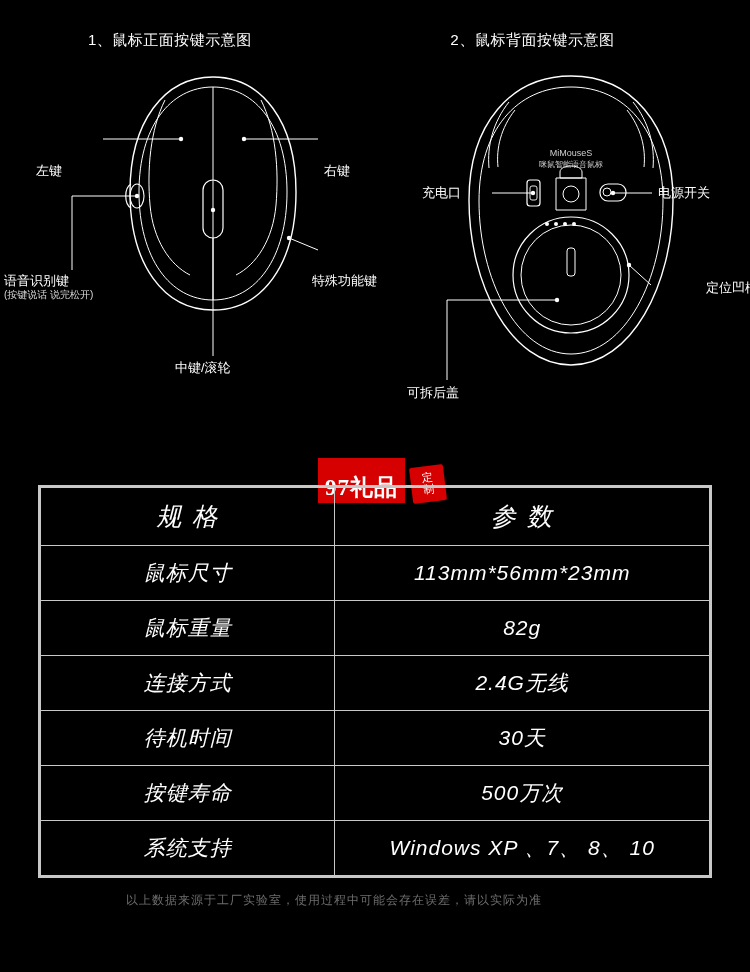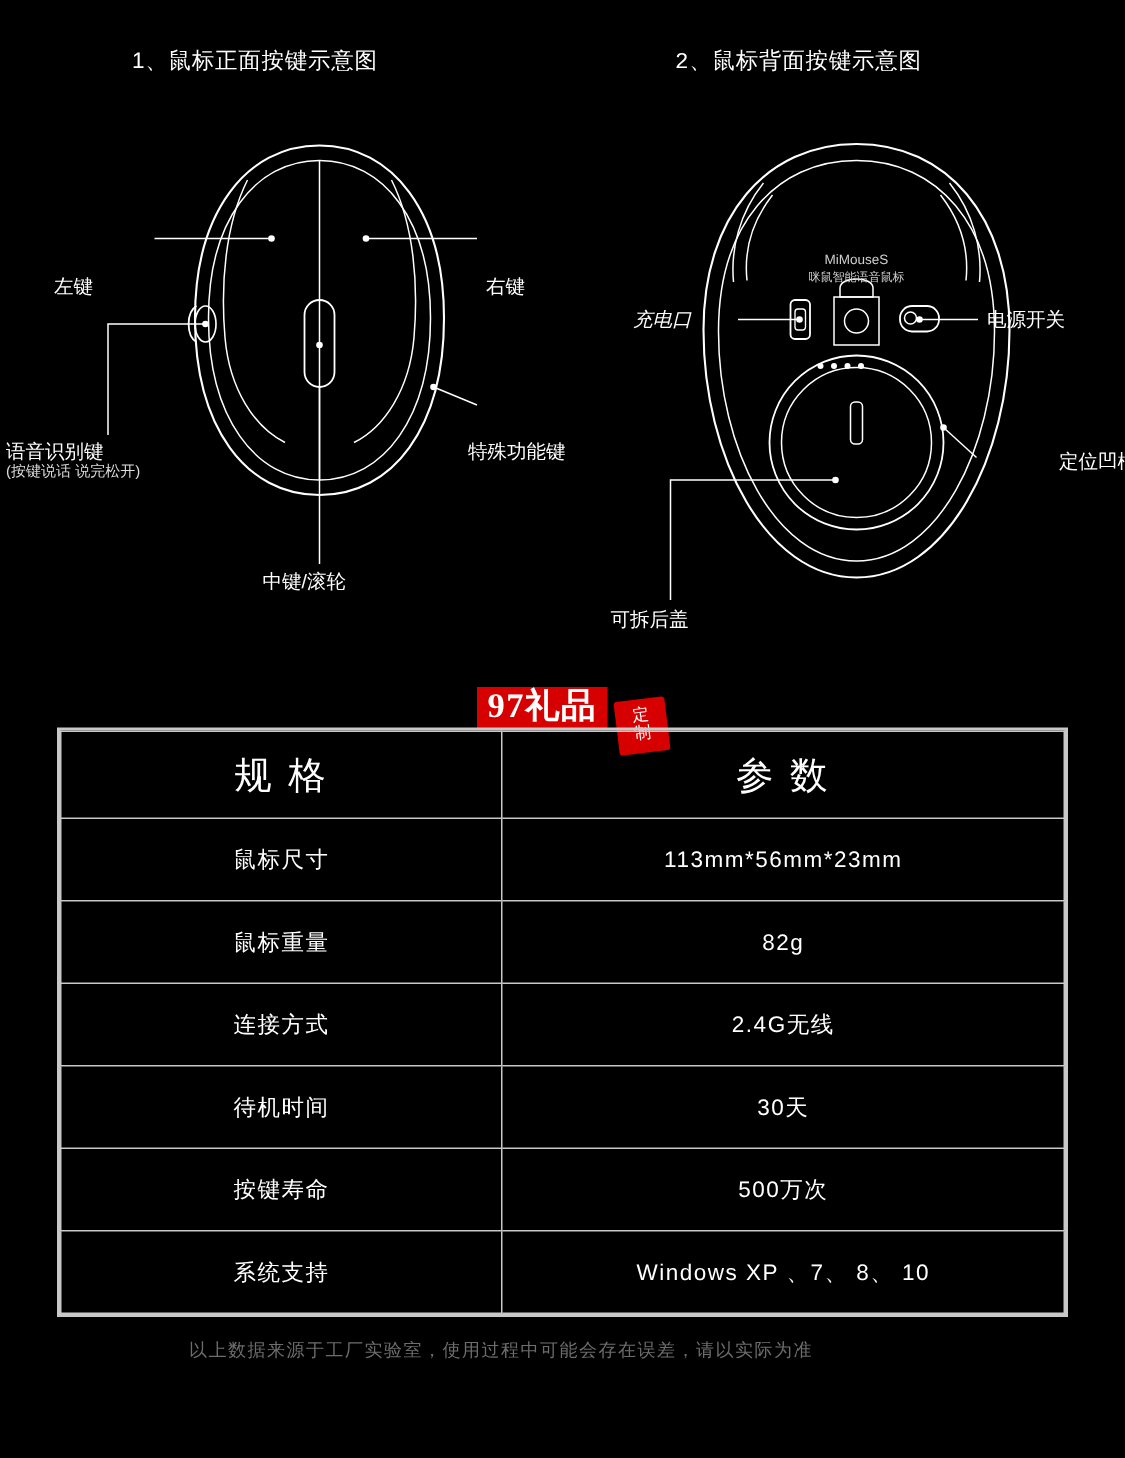--- a/index.html
+++ b/index.html
@@ -20,21 +20,21 @@
     position: absolute;
     font-size: 15px;
     color: #ffffff;
     letter-spacing: 0.5px;
     white-space: nowrap;
   }
   #title-front { left: 52px; top: 31px; margin-left: 36px; }
   #title-back  { left: 450px; top: 31px; font-family: Liberation Mono, monospace; }
 
   
-  .diagram { position: absolute; top: 80px; left: 0; width: 750px; height: 380px; }
+  .diagram { position: absolute; top: 60px; left: 0; width: 750px; height: 380px; }
 
   .lbl {
     position: absolute;
     font-size: 13px;
     color: #ffffff;
     white-space: nowrap;
     line-height: 1.25;
   }
   .lbl .sub { display: block; font-size: 10px; color: #dcdcdc; }
 
@@ -45,53 +45,54 @@
     position: absolute;
     left: 38px;
     top: 485px;
     width: 674px;
     border: 2px solid #c8c8c8;
   }
   table.spec {
     width: 100%;
     border-collapse: collapse;
     table-layout: fixed;
+    font-style: italic;
   }
   table.spec td, table.spec th {
     border: 1px solid #c8c8c8;
     height: 55px;
     text-align: center;
     vertical-align: middle;
     color: #ffffff;
     font-weight: normal;
     padding: 0 4px;
   }
   table.spec thead th {
     font-size: 25px;
     height: 58px;
     letter-spacing: 2px;
   }
-  table.spec tbody td { font-size: 15px; letter-spacing: 1px; }
+  table.spec tbody td { font-size: 21px; letter-spacing: 1px; }
   table.spec col.c1 { width: 44%; }
   table.spec col.c2 { width: 56%; }
 
   
   .wm {
     position: absolute;
     left: 318px;
     top: 458px;
     display: flex;
     align-items: flex-start;
   }
   .wm-main {
     background: #d60000;
     color: #ffffff;
     font-size: 23px;
     font-weight: bold;
-    padding: 1px 7px 4px 7px;
+    padding: 18px 7px 4px 7px;
     letter-spacing: 1px;
     line-height: 1;
     font-family: "Liberation Serif", serif;
   }
   .wm-seal {
     margin-left: 6px;
     margin-top: 8px;
     width: 34px;
     height: 36px;
     background: #d60000;
@@ -224,21 +225,21 @@
 
     <div class="lbl" style="left:36px; top:103px;">左键</div>
     <div class="lbl" style="left:324px; top:103px;">右键</div>
     <div class="lbl" style="left:4px; top:213px;">
       <span>语音识别键</span>
       <span class="sub">(按键说话 说完松开)</span>
     </div>
     <div class="lbl" style="left:312px; top:213px;">特殊功能键</div>
     <div class="lbl" style="left:175px; top:300px;">中键/滚轮</div>
 
-    <div class="lbl" style="left:422px; top:125px;font-style:italic;">充电口</div>
+    <div class="lbl" style="left:422px; top:125px;">充电口</div>
     <div class="lbl" style="left:658px; top:125px;">电源开关</div>
     <div class="lbl" style="left:658px; top:220px;padding-left:48px;">定位凹槽</div>
     <div class="lbl" style="left:407px; top:325px;">可拆后盖</div>
   </div>
 
   <div class="wm">
     <div class="wm-main">97礼品</div>
     <div class="wm-seal">
       <span>定</span><br>
       <span>制</span>

